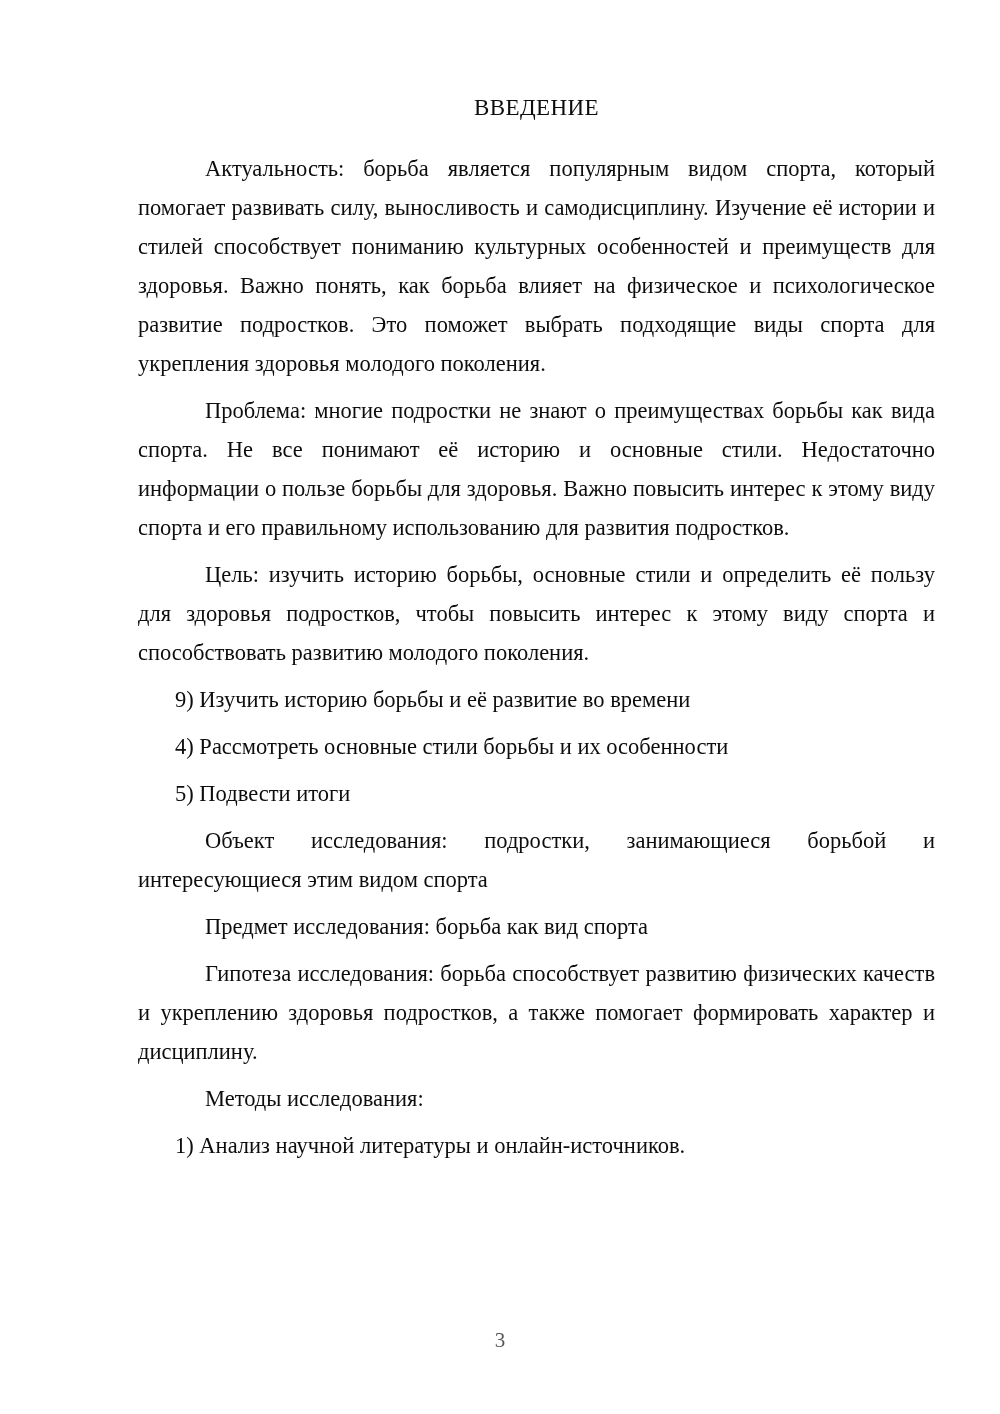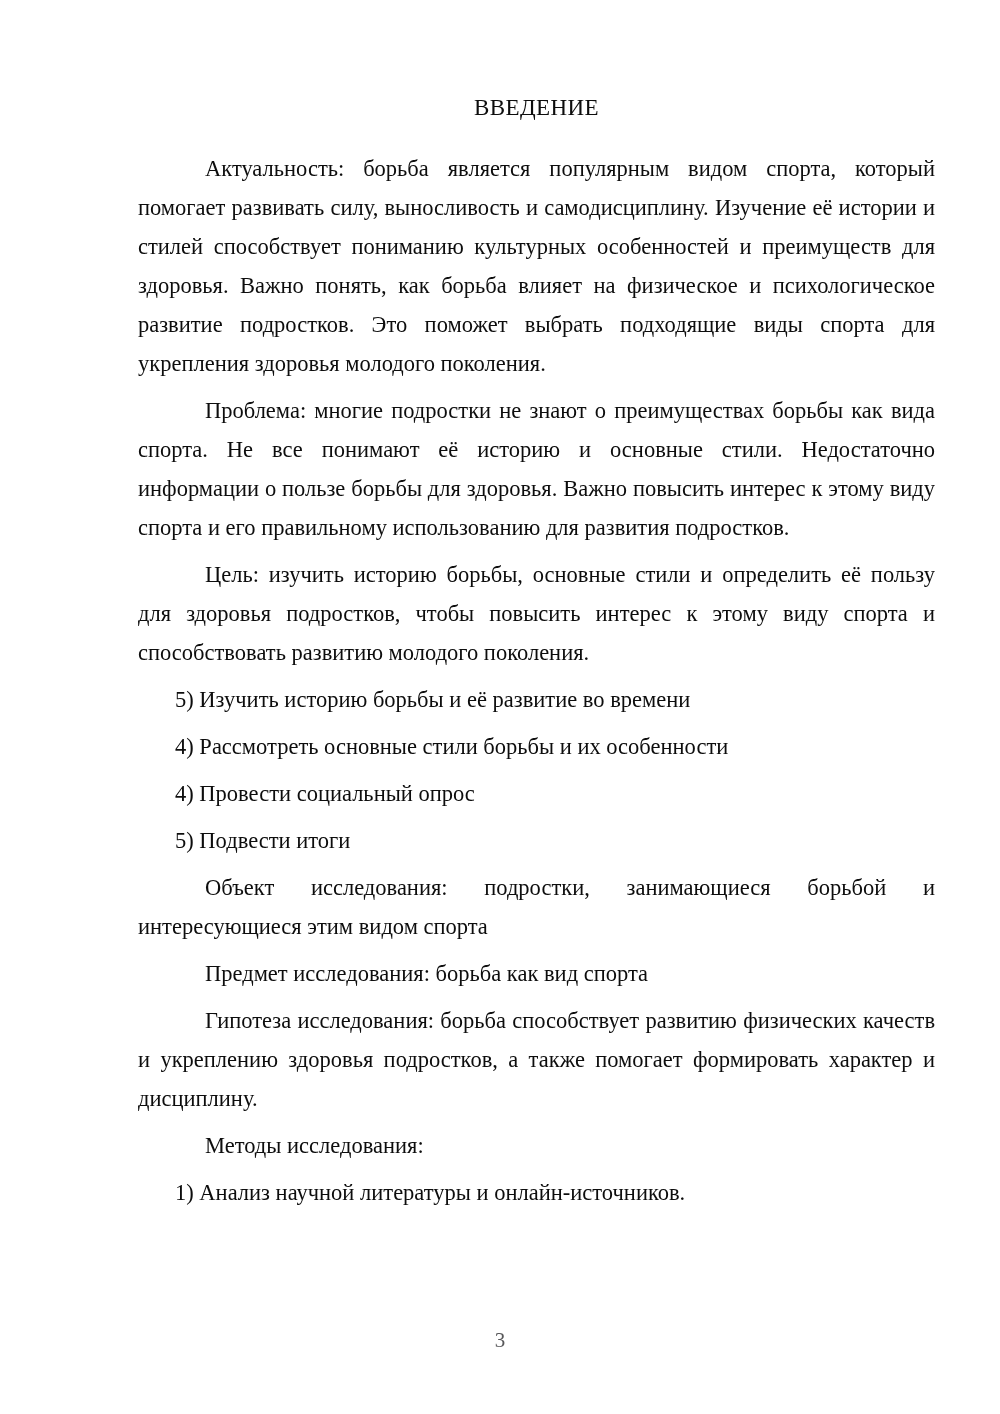--- a/index.html
+++ b/index.html
@@ -75,26 +75,25 @@
 
     <h1 class="doc-heading">ВВЕДЕНИЕ</h1>
 
     <p class="para">Актуальность: борьба является популярным видом спорта, который помогает развивать силу, выносливость и самодисциплину. Изучение её истории и стилей способствует пониманию культурных особенностей и преимуществ для здоровья. Важно понять, как борьба влияет на физическое и психологическое развитие подростков. Это поможет выбрать подходящие виды спорта для укрепления здоровья молодого поколения.</p>
 
     <p class="para">Проблема: многие подростки не знают о преимуществах борьбы как вида спорта. Не все понимают её историю и основные стили. Недостаточно информации о пользе борьбы для здоровья. Важно повысить интерес к этому виду спорта и его правильному использованию для развития подростков.</p>
 
     <p class="para">Цель: изучить историю борьбы, основные стили и определить её пользу для здоровья подростков, чтобы повысить интерес к этому виду спорта и способствовать развитию молодого поколения.</p>
 
 
-    <p class="list-item">5) Изучить историю борьбы и её развитие во времени</p>
+    <p class="list-item">9) Изучить историю борьбы и её развитие во времени</p>
 
     <p class="list-item">4) Рассмотреть основные стили борьбы и их особенности</p>
 
 
-    <p class="list-item">4) Провести социальный опрос</p>
 
     <p class="list-item">5) Подвести итоги</p>
 
     <p class="para">Объект исследования: подростки, занимающиеся борьбой и интересующиеся этим видом спорта</p>
 
     <p class="para-plain">Предмет исследования: борьба как вид спорта</p>
 
     <p class="para">Гипотеза исследования: борьба способствует развитию физических качеств и укреплению здоровья подростков, а также помогает формировать характер и дисциплину.</p>
 
     <p class="para-plain">Методы исследования:</p>

